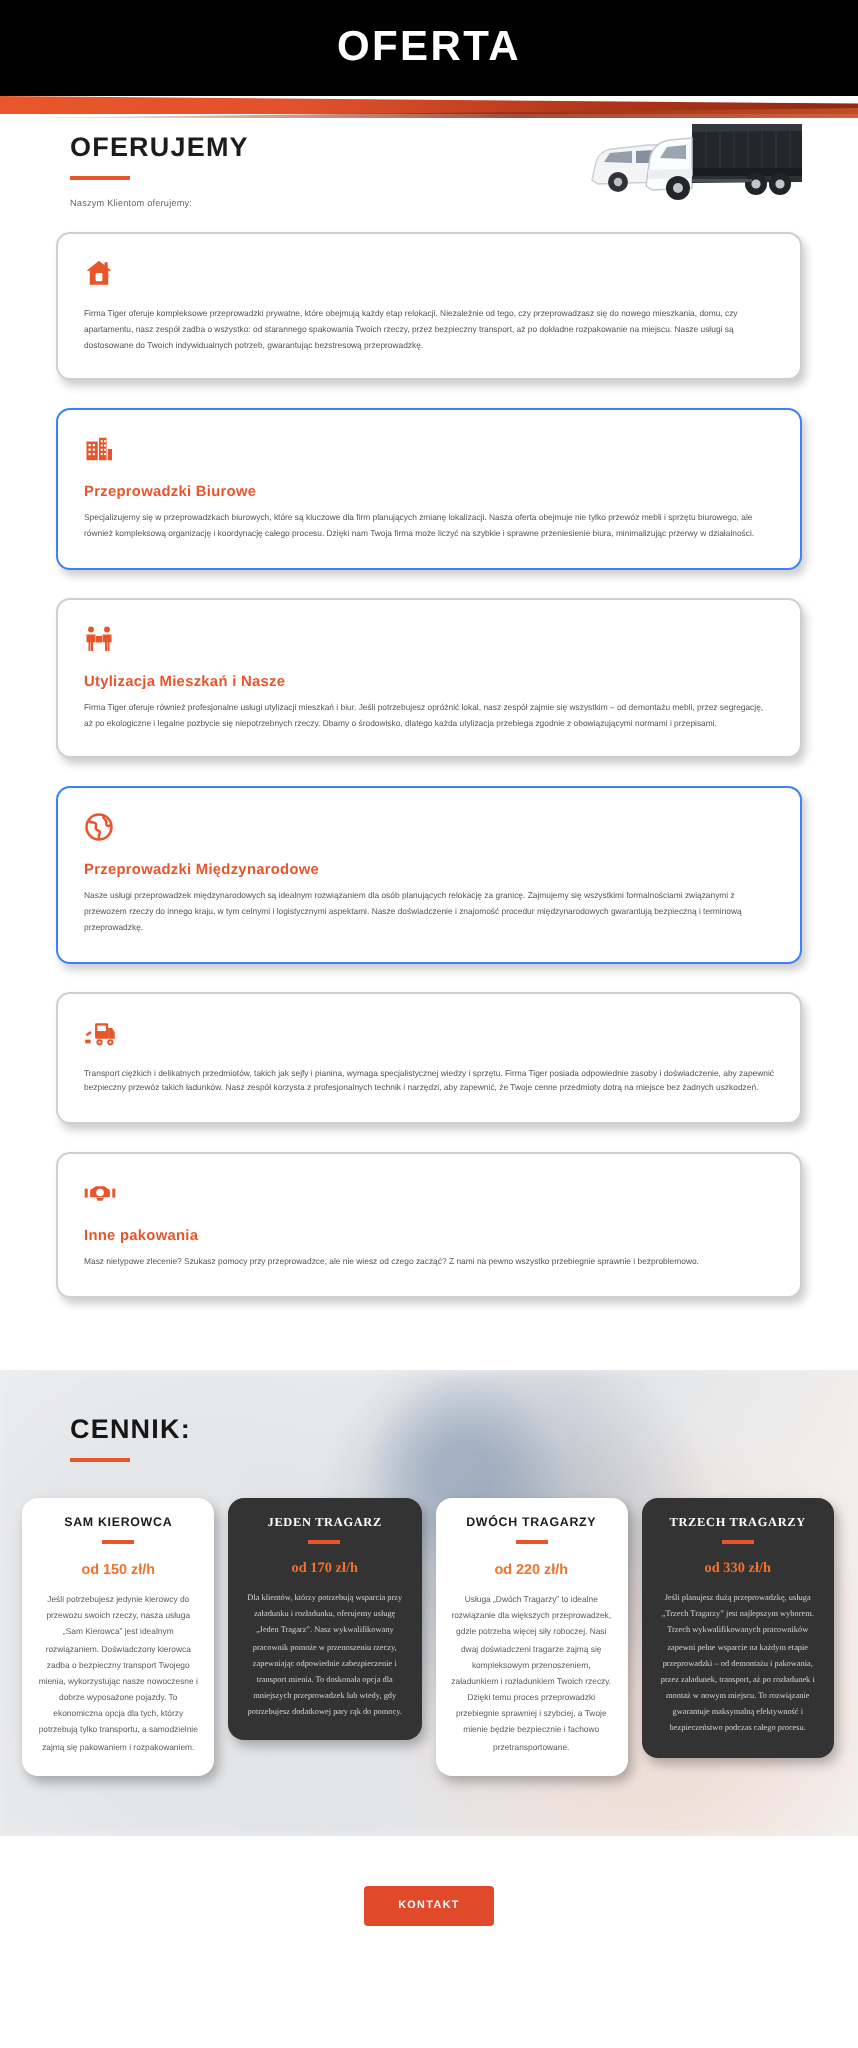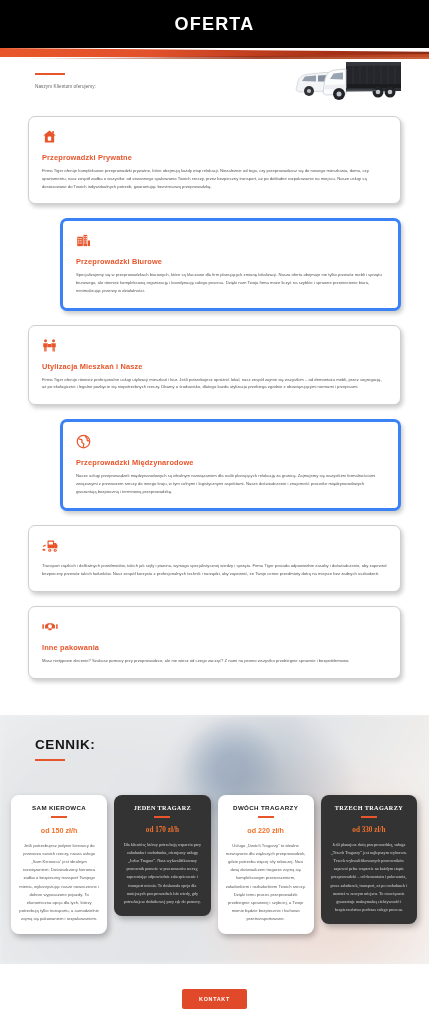--- a/index.html
+++ b/index.html
@@ -19,21 +19,21 @@
     width:429px;
     height:48px;
     background:#000000;
     display:flex;
     align-items:center;
     justify-content:center;
     overflow:visible;
   }
   .hero-title {
     color:#ffffff;
-    font-size:18px;
+    font-size:21px;
     font-weight:bold;
     letter-spacing:1.2px;
   }
   .hero-stripe {
     position:absolute;
     left:0; top:48px;
     width:429px;
     height:9px;
     background:linear-gradient(to right, #e8562a 0%, #e2512b 35%, #a93217 75%, #8d2a13 100%);
     clip-path:polygon(0 0, 100% 42%, 100% 100%, 0 100%);
@@ -80,21 +80,21 @@
   .cards { padding:6px 28px 22px 28px; }
   .card {
     position:relative;
     background:#ffffff;
     border:1px solid #cfcfcf;
     border-radius:7px;
     padding:12px 13px 13px 13px;
     margin-bottom:14px;
     box-shadow:2px 3px 4px rgba(0,0,0,.20);
   }
-  .card.accent { border:3px solid #3b82f6;margin-left:32px; }
+  .card.accent { border:1px solid #3b82f6; }
   .card-icon {
     color:#e8552b;
     font-size:13px;
     line-height:1;
     margin-bottom:9px;
     display:block;
     height:15px;
   }
   .card-icon svg { display:block; }
   .card-title {
@@ -142,21 +142,21 @@
     color:#161616;
     letter-spacing:.6px;
   }
 
   .price-row {
     position:relative;
     display:flex;
     align-items:flex-start;
     gap:7px;
     padding:0 12px 0 11px;
-    margin-top:34px;
+    margin-top:18px;
   }
   .pcard {
     flex:1 1 0;
     border-radius:8px;
     padding:9px 7px 10px 7px;
     text-align:center;
     box-shadow:2px 3px 6px rgba(0,0,0,.28);
   }
   .pcard.light { background:#ffffff; color:#3a3a3a; }
   .pcard.dark  { background:#333333; color:#e7e7e7;font-family:Liberation Serif, serif; }
@@ -209,20 +209,21 @@
 </head>
 <body>
 
 <header class="hero">
   <h1 class="hero-title">OFERTA</h1>
   <div class="hero-stripe"></div>
   <div class="hero-stripe2"></div>
 </header>
 
 <section class="intro">
+  <div class="intro-h">OFERUJEMY</div>
   <div class="rule"></div>
   <div class="intro-p">Naszym Klientom oferujemy:</div>
 
   <svg class="truck" viewBox="0 0 240 104">
 
     <g opacity="0.95">
       <path d="M18 72 L22 54 C24 47 30 42 38 41 L74 37 L86 37 L86 74 L24 76 Z" fill="#f3f4f6" stroke="#c9ccd1" stroke-width="1.4"></path>
       <path d="M30 54 L36 45 L58 43 L58 55 Z" fill="#8e99a6"></path>
       <path d="M62 43 L82 42 L82 55 L62 55 Z" fill="#7f8a98"></path>
       <circle cx="44" cy="74" r="10" fill="#26282c"></circle>
@@ -261,21 +262,20 @@
 <section class="cards">
 
   <article class="card">
     <span class="card-icon">
       <svg width="15" height="15" viewBox="0 0 24 24" fill="#e8552b">
         <path d="M12 2.2 L22 10.2 L19.4 10.2 L19.4 21.4 L4.6 21.4 L4.6 10.2 L2 10.2 Z"></path>
         <rect x="9.3" y="12" width="5.4" height="6.6" rx="1" fill="#ffffff"></rect>
         <rect x="16.4" y="3.4" width="2.6" height="4" fill="#e8552b"></rect>
       </svg>
     </span>
-    <h3 class="card-title">Przeprowadzki Prywatne</h3>
     <p class="card-text">Firma Tiger oferuje kompleksowe przeprowadzki prywatne, które obejmują każdy etap relokacji. Niezależnie od tego, czy przeprowadzasz się do nowego mieszkania, domu, czy apartamentu, nasz zespół zadba o wszystko: od starannego spakowania Twoich rzeczy, przez bezpieczny transport, aż po dokładne rozpakowanie na miejscu. Nasze usługi są dostosowane do Twoich indywidualnych potrzeb, gwarantując bezstresową przeprowadzkę.</p>
   </article>
 
   <article class="card accent">
     <span class="card-icon">
       <svg width="15" height="15" viewBox="0 0 24 24" fill="#e8552b">
         <rect x="2" y="6" width="9" height="15"></rect>
         <rect x="12" y="3" width="6" height="18"></rect>
         <rect x="19" y="12" width="3.4" height="9"></rect>
         <g fill="#ffffff">

